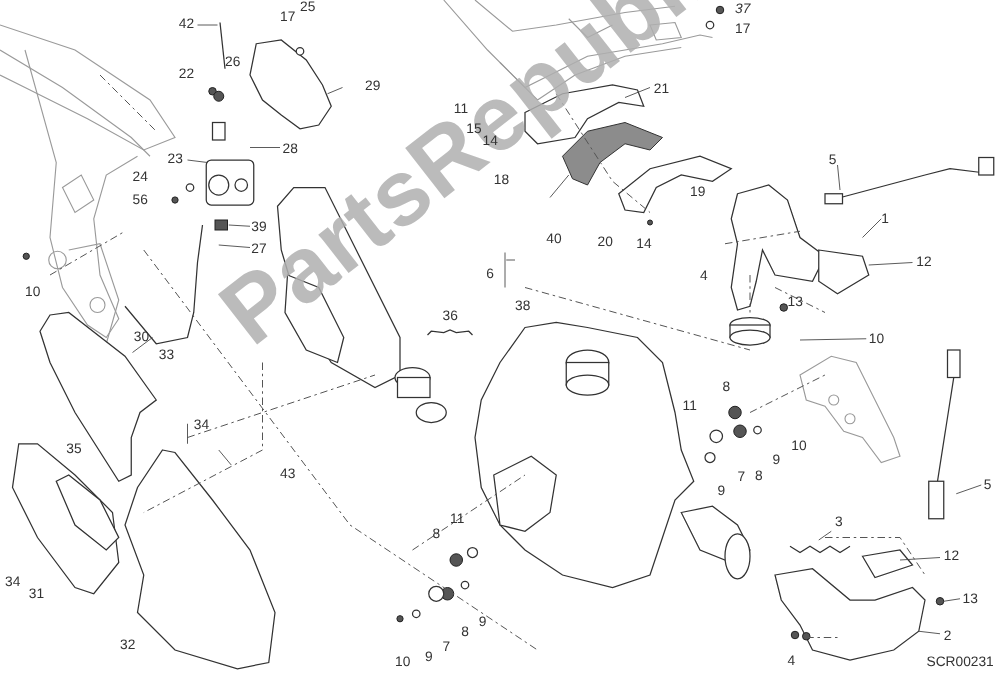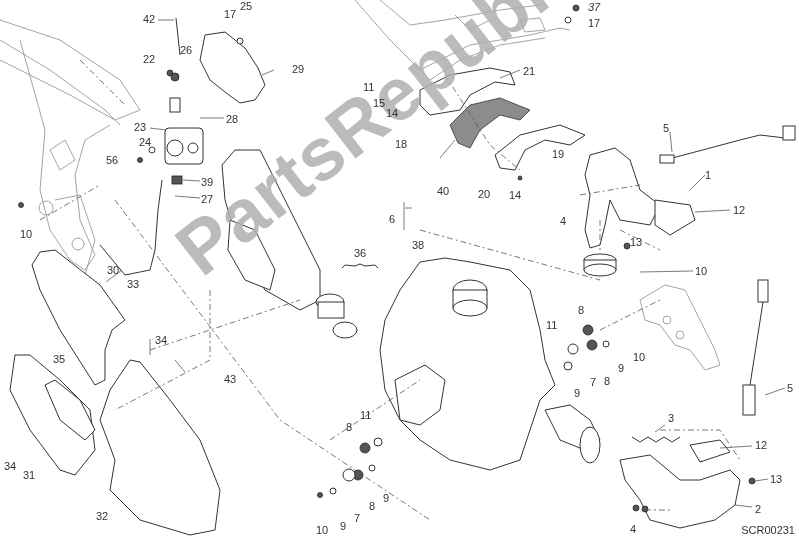--- a/index.html
+++ b/index.html
@@ -190,21 +190,21 @@
 
   <div id="labels">
       <div class="lbl" style="left: 143px; top: 14px;">42</div>
       <div class="lbl" style="left: 224px; top: 9px;">17</div>
       <div class="lbl" style="left: 240px; top: 1px;">25</div>
       <div class="lbl" style="left: 180px; top: 45px;">26</div>
       <div class="lbl" style="left: 143px; top: 54px;">22</div>
       <div class="lbl" style="left: 292px; top: 64px;">29</div>
       <div class="lbl" style="left: 226px; top: 114px;">28</div>
       <div class="lbl" style="left: 134px; top: 122px; text-align: center;">23</div>
-      <div class="lbl" style="left: 106px; top: 137px; margin-left: 33px;">24</div>
+      <div class="lbl" style="left: 106px; top: 137px;">24</div>
       <div class="lbl" style="left: 106px; top: 155px;">56</div>
       <div class="lbl" style="left: 201px; top: 177px;">39</div>
       <div class="lbl" style="left: 201px; top: 194px;">27</div>
       <div class="lbl" style="left: 20px; top: 229px;">10</div>
       <div class="lbl" style="left: 107px; top: 265px;">30</div>
       <div class="lbl" style="left: 127px; top: 279px;">33</div>
       <div class="lbl" style="left: 155px; top: 335px;">34</div>
       <div class="lbl" style="left: 53px; top: 354px;">35</div>
       <div class="lbl" style="left: 192px; top: 374px; margin-left: 32px;">43</div>
       <div class="lbl" style="left: 4px; top: 461px;">34</div>

